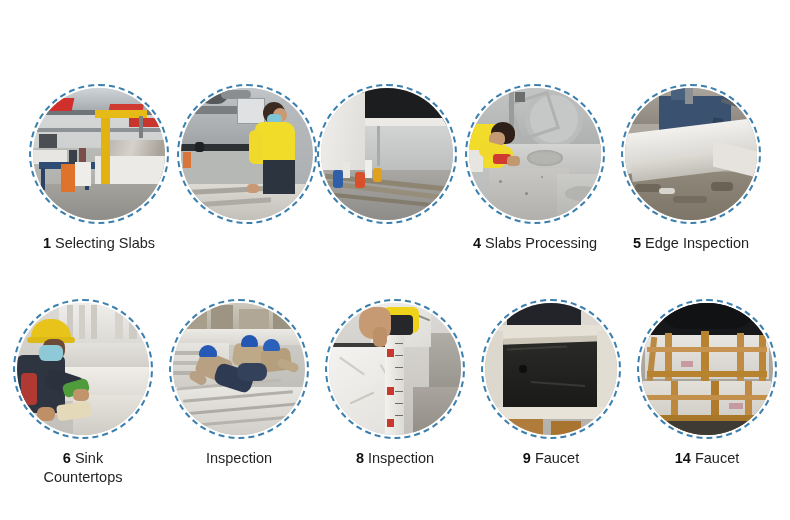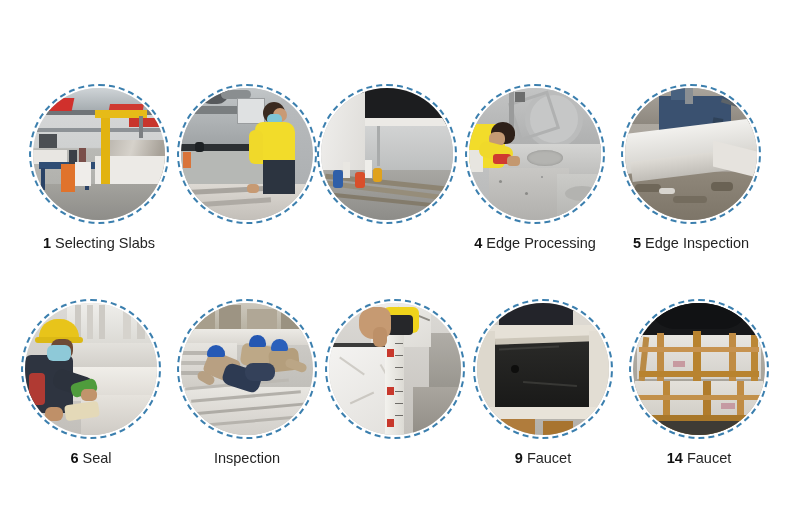--- a/index.html
+++ b/index.html
@@ -440,21 +440,21 @@
             <div class="ly face"></div>
           <div class="ly sleeve"></div>
             <div class="ly arm"></div>
           <div class="ly tool"></div>
             <div class="ly hand"></div>
         </div>
         <div class="dash-ring"></div>
       </div>
       <div class="caption">
         <span class="num">4</span>
-        <span>Edge Processing</span>
+        <span>Slabs Processing</span>
       </div>
     </div>
 
     <div class="step">
       <div class="circle-wrap">
         <div class="photo p5">
           <div class="ly bgtop"></div>
             <div class="ly mach"></div>
             <div class="ly machb"></div>
           <div class="ly post"></div>
@@ -502,21 +502,22 @@
           <div class="ly arm"></div>
             <div class="ly bottle"></div>
             <div class="ly hand"></div>
           <div class="ly cloth"></div>
             <div class="ly hand2"></div>
         </div>
         <div class="dash-ring"></div>
       </div>
       <div class="caption">
         <div><span class="num">6</span>
-        <span>Seal</span></div>
+        <span>Sink</span></div>
+        <div>Countertops</div>
       </div>
     </div>
 
     <div class="step">
       <div class="circle-wrap">
         <div class="photo p7">
           <div class="ly sky"></div>
           <div class="ly bg1"></div>
             <div class="ly bg2"></div>
             <div class="ly bg3"></div>
@@ -573,20 +574,24 @@
             <div class="ly tk5"></div>
             <div class="ly tk6"></div>
             <div class="ly tk7"></div>
           <div class="ly tapeB"></div>
             <div class="ly tapeBk"></div>
           <div class="ly hand"></div>
             <div class="ly finger"></div>
         </div>
         <div class="dash-ring"></div>
       </div>
+      <div class="caption">
+        <span class="num">8</span>
+        <span>Inspection</span>
+      </div>
     </div>
 
     <div class="step">
       <div class="circle-wrap">
         <div class="photo p9">
           <div class="ly bgD"></div>
             <div class="ly bgL"></div>
           <div class="ly crateT"></div>
           <div class="ly slab"></div>
             <div class="ly slabV"></div>

